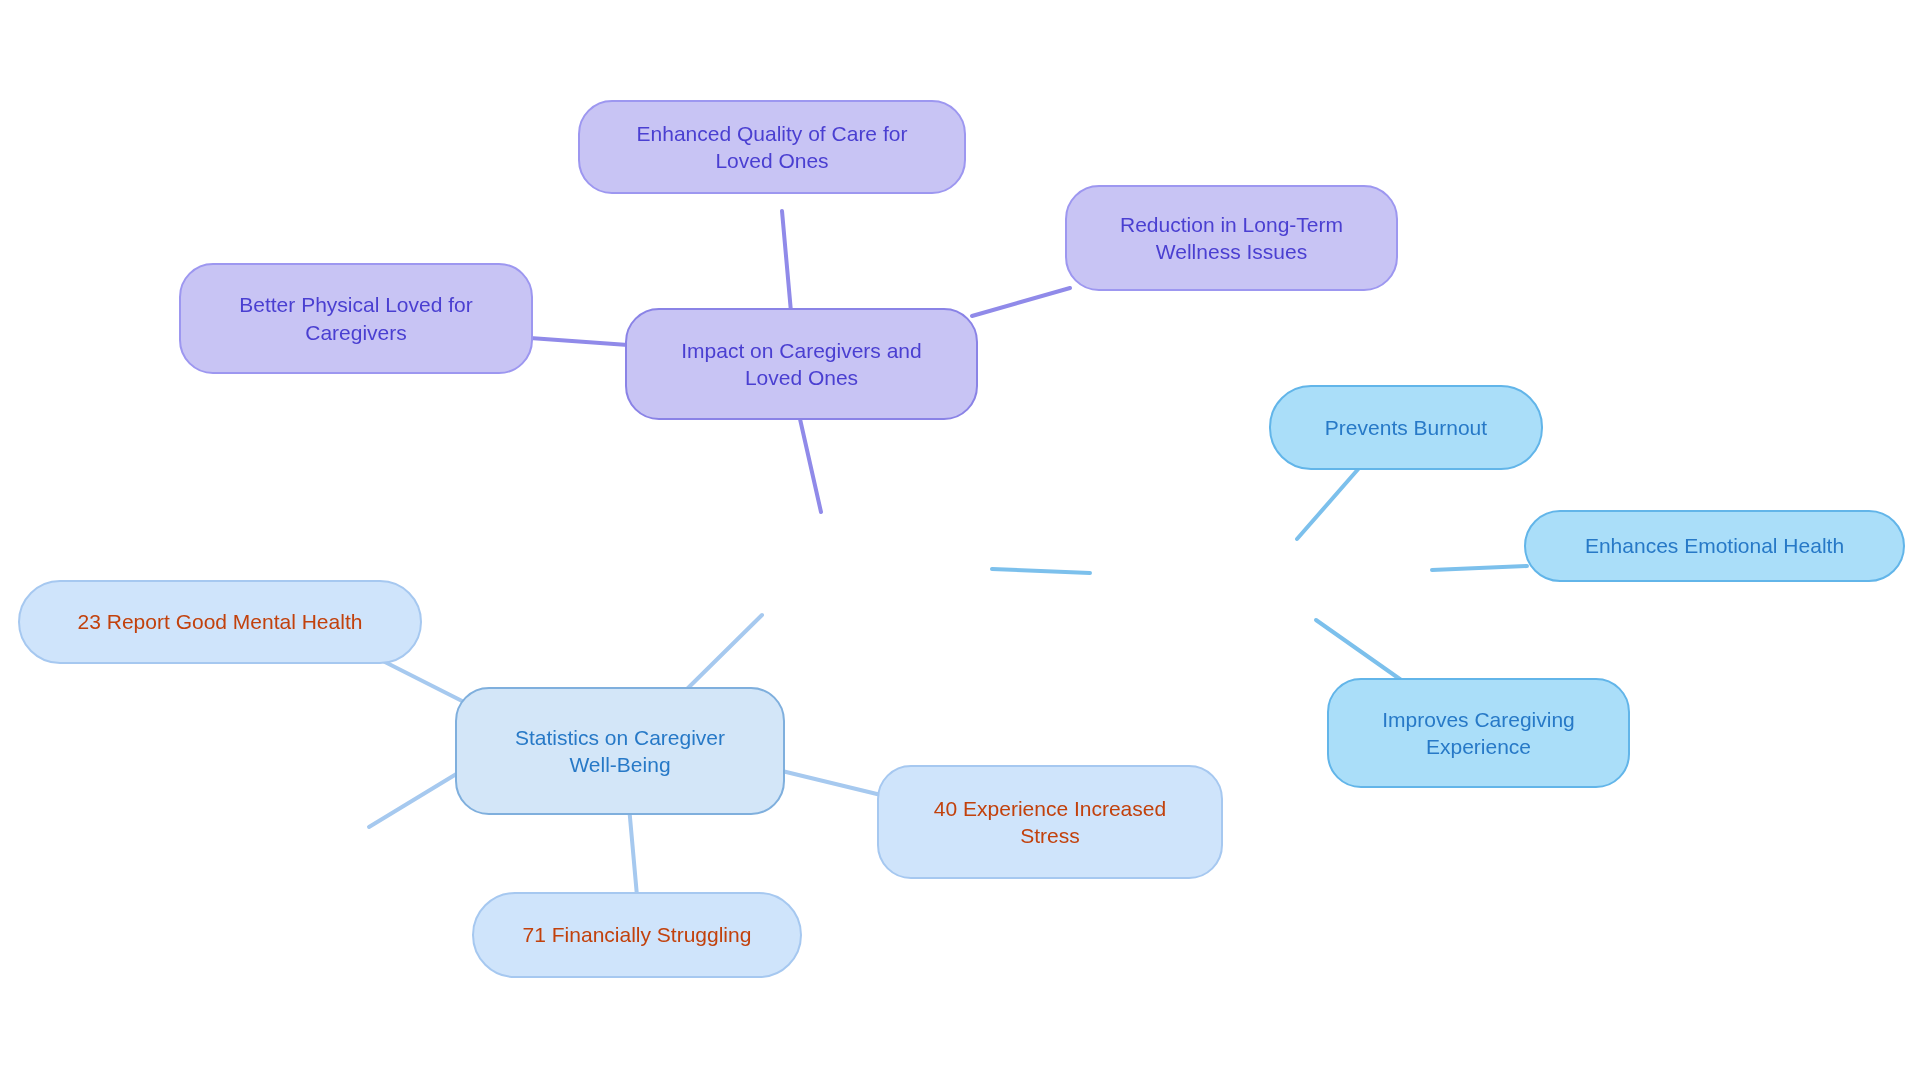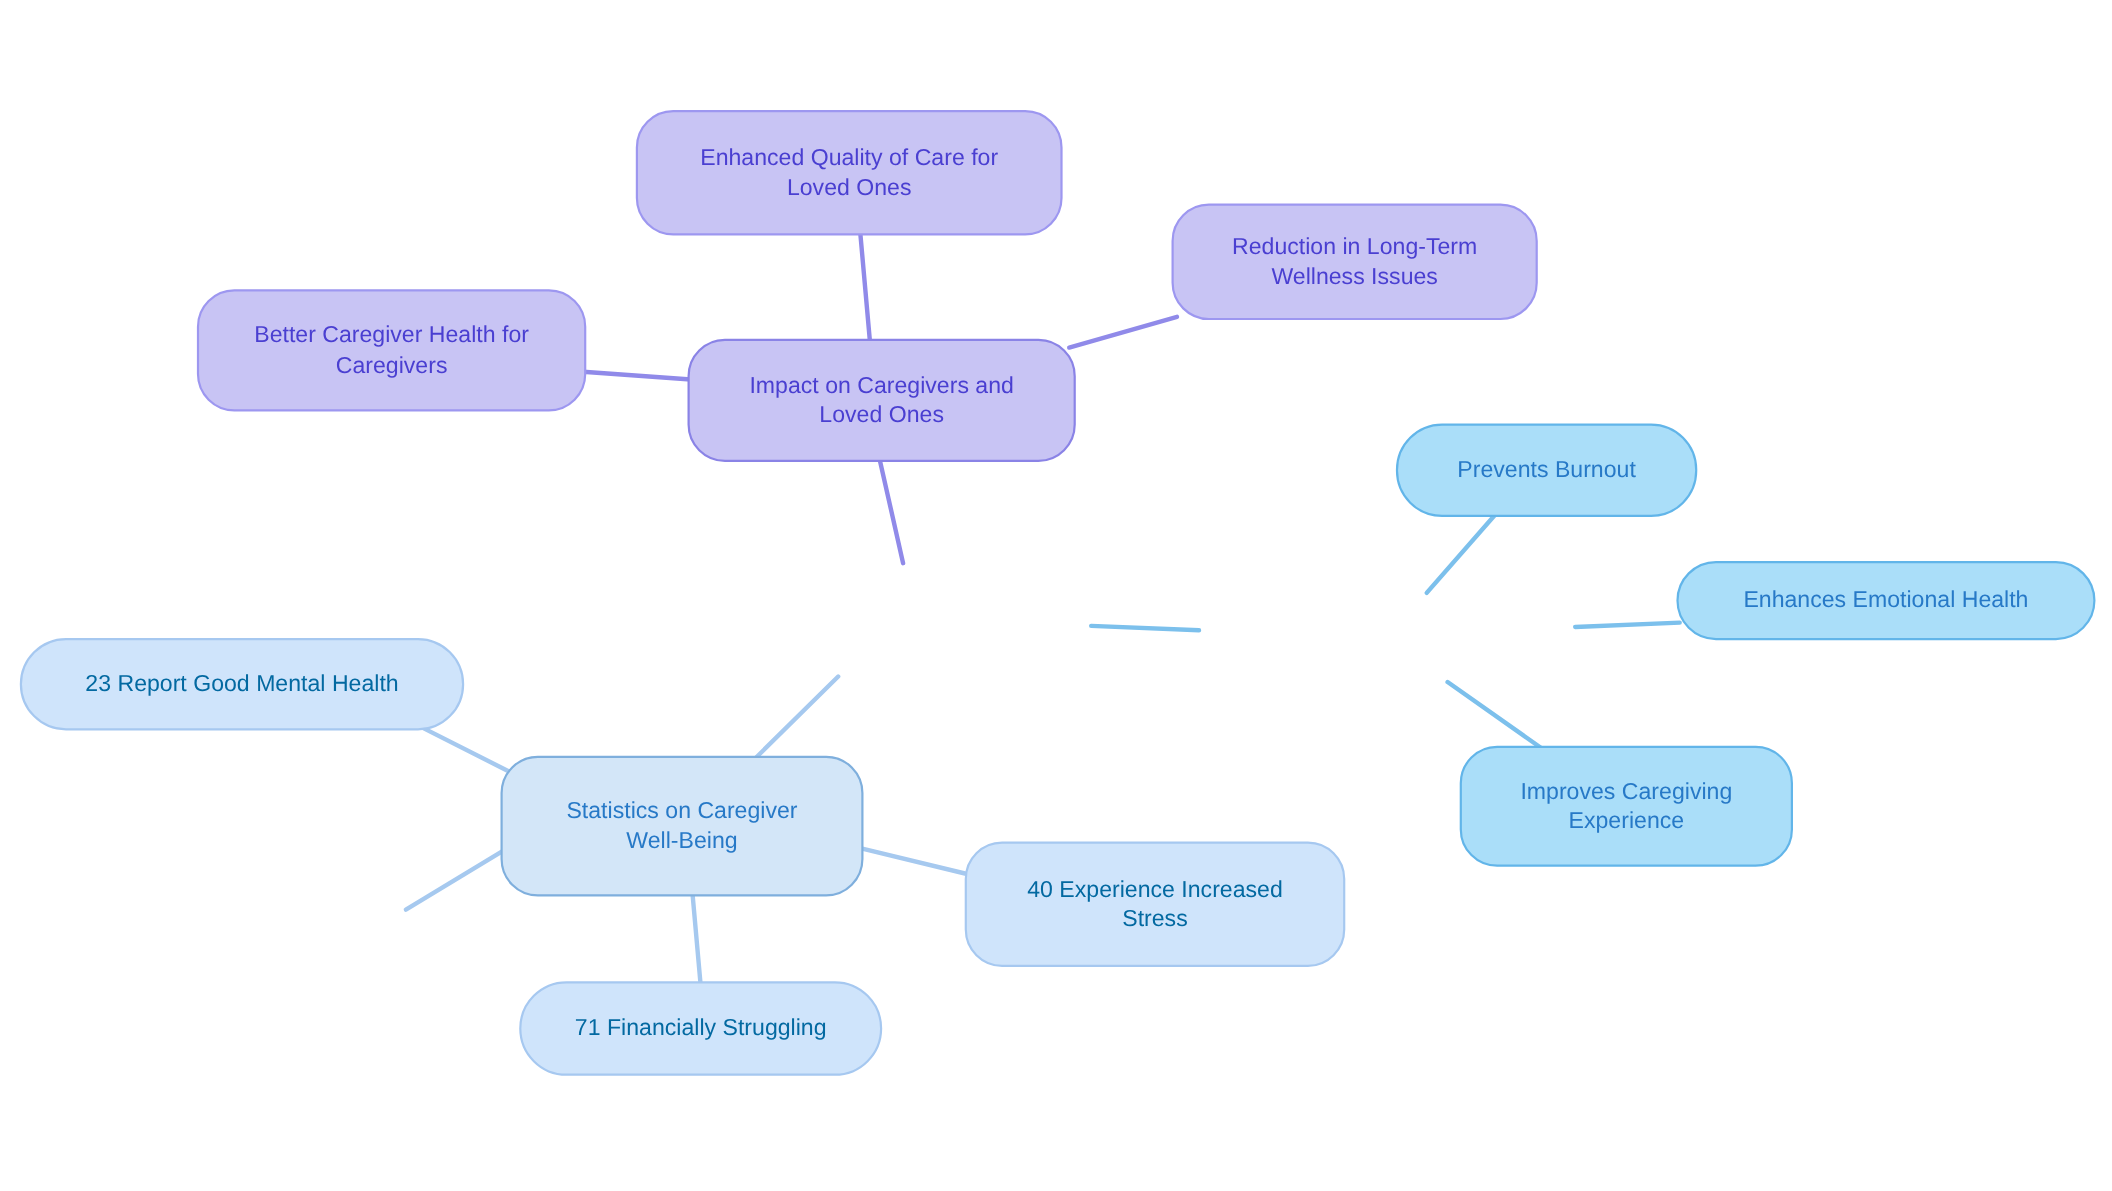--- a/index.html
+++ b/index.html
@@ -44,27 +44,27 @@
 
   .node-blue {
     background: #aadef9; color: #2779c7;
     border: 2px solid #62b5e9;
   }
   .node-stats-parent {
     background: #d3e6f8; color: #2779c7;
     border: 2px solid #7fafdd;
   }
   .node-stats-child {
-    background: #cfe4fb; color: #0369a1;
+    background: #cfe4fb; color: #c2410c;
     border: 2px solid #a6c8f0;
   }
 
   .node-impact     { left: 625px;  top: 308px; width: 353px; height: 112px; border-radius: 34px; }
   .node-impact .lbl { max-width: 250px; }
-  .node-enhanced   { left: 578px;  top: 100px; width: 388px; height: 114px; border-radius: 34px; }
+  .node-enhanced   { left: 578px;  top: 100px; width: 388px; height: 94px; border-radius: 34px; }
   .node-enhanced .lbl { max-width: 285px; }
   .node-reduction  { left: 1065px; top: 185px; width: 333px; height: 106px; border-radius: 34px; }
   .node-reduction .lbl { max-width: 240px; }
   .node-better     { left: 179px;  top: 263px; width: 354px; height: 111px; border-radius: 34px; }
   .node-better .lbl { max-width: 255px; }
 
   .node-benefits   { left: 1087px; top: 536px; width: 348px; height: 87px;  border-radius: 43px; white-space: nowrap; }
   .node-prevents   { left: 1269px; top: 385px; width: 274px; height: 85px;  border-radius: 42px; white-space: nowrap; }
   .node-enhances   { left: 1524px; top: 510px; width: 381px; height: 72px;  border-radius: 44px; white-space: nowrap; }
   .node-improves   { left: 1327px; top: 678px; width: 303px; height: 110px; border-radius: 34px; }
@@ -103,21 +103,21 @@
   <div class="node node-purple node-purple-parent node-impact">
     <span class="lbl">Impact on Caregivers and Loved Ones</span>
   </div>
   <div class="node node-purple node-enhanced">
     <span class="lbl">Enhanced Quality of Care for Loved Ones</span>
   </div>
   <div class="node node-purple node-reduction">
     <span class="lbl">Reduction in Long-Term Wellness Issues</span>
   </div>
   <div class="node node-purple node-better">
-    <span class="lbl">Better Caregiver Health for Caregivers</span>
+    <span class="lbl">Better Physical Loved for Caregivers</span>
   </div>
 
   <div class="node node-blue node-prevents">
     <span class="lbl">Prevents Burnout</span>
   </div>
   <div class="node node-blue node-enhances">
     <span class="lbl">Enhances Emotional Health</span>
   </div>
   <div class="node node-blue node-improves">
     <span class="lbl">Improves Caregiving Experience</span>

